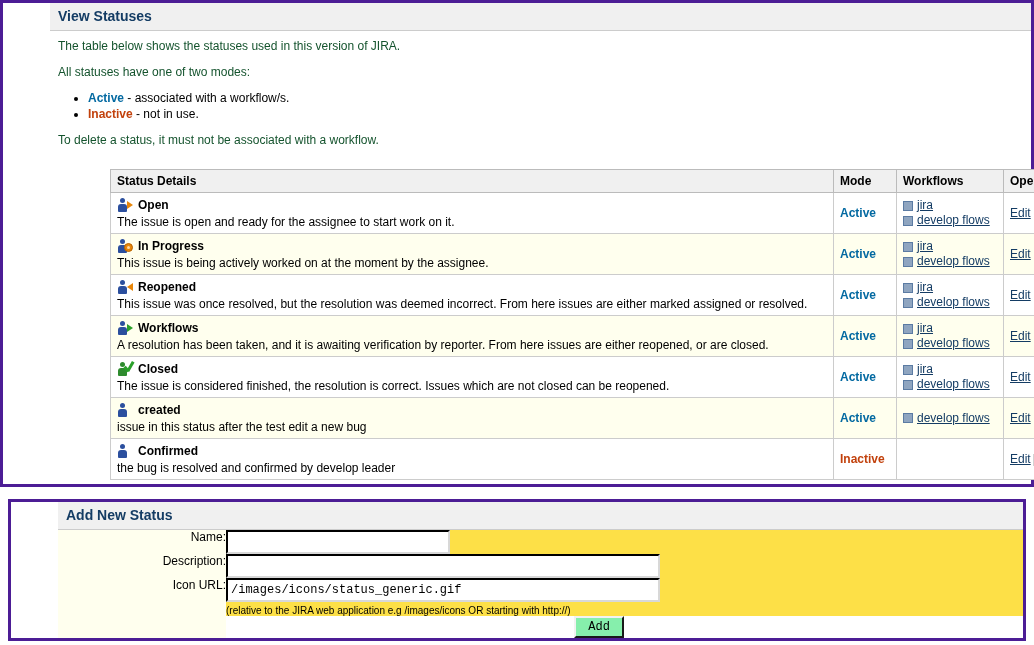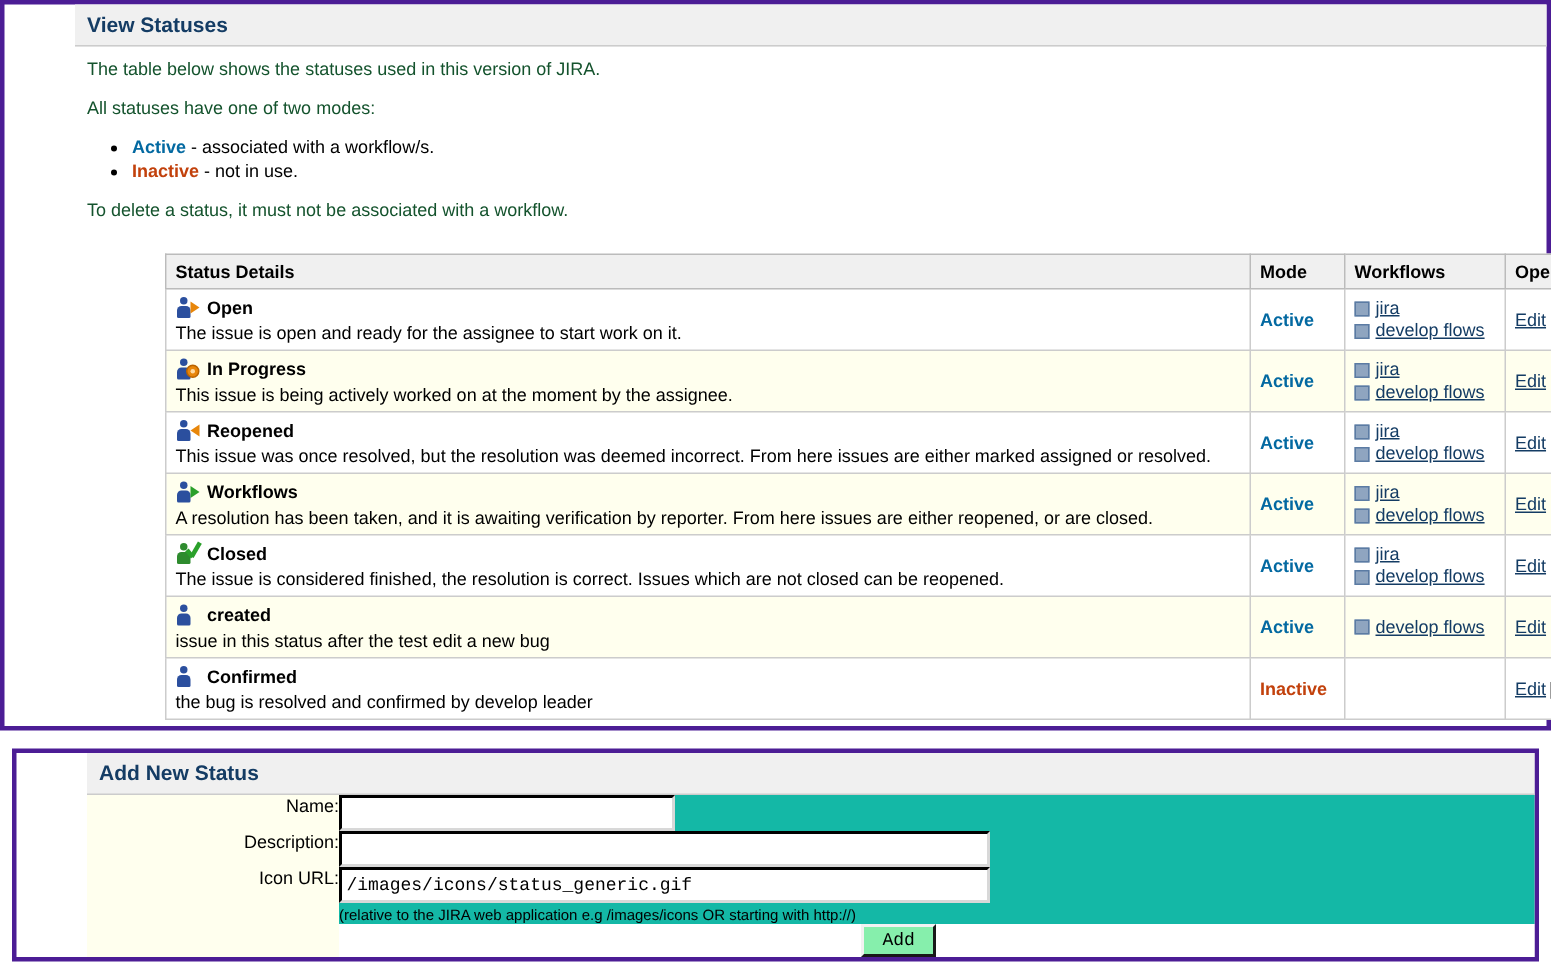--- a/index.html
+++ b/index.html
@@ -117,21 +117,21 @@
   table.addform { border-collapse: collapse; width: 100%; }
   table.addform td { padding: 0; vertical-align: top; }
   td.lbl {
     background:#ffffee;
     width: 168px;
     text-align: right;
     padding: 8px 8px 8px 0;
     font-size: 12px;
     white-space: nowrap;
   }
-  td.fld { background:#14b8a6; padding: 6px 0 6px 8px; }
+  td.fld { background:#fde047; padding: 6px 0 6px 8px; }
   td.spacer-l { background:#ffffee; }
   input.txt {
     border: 2px inset #b0b0b0;
     border-top-color:#4f4f4f; border-left-color:#4f4f4f;
     border-right-color:#d8d8d8; border-bottom-color:#d8d8d8;
     background:#ffffff;
     font-family: "Liberation Mono", monospace;
     font-size: 12px;
     padding: 2px 3px;
     height: 16px;

